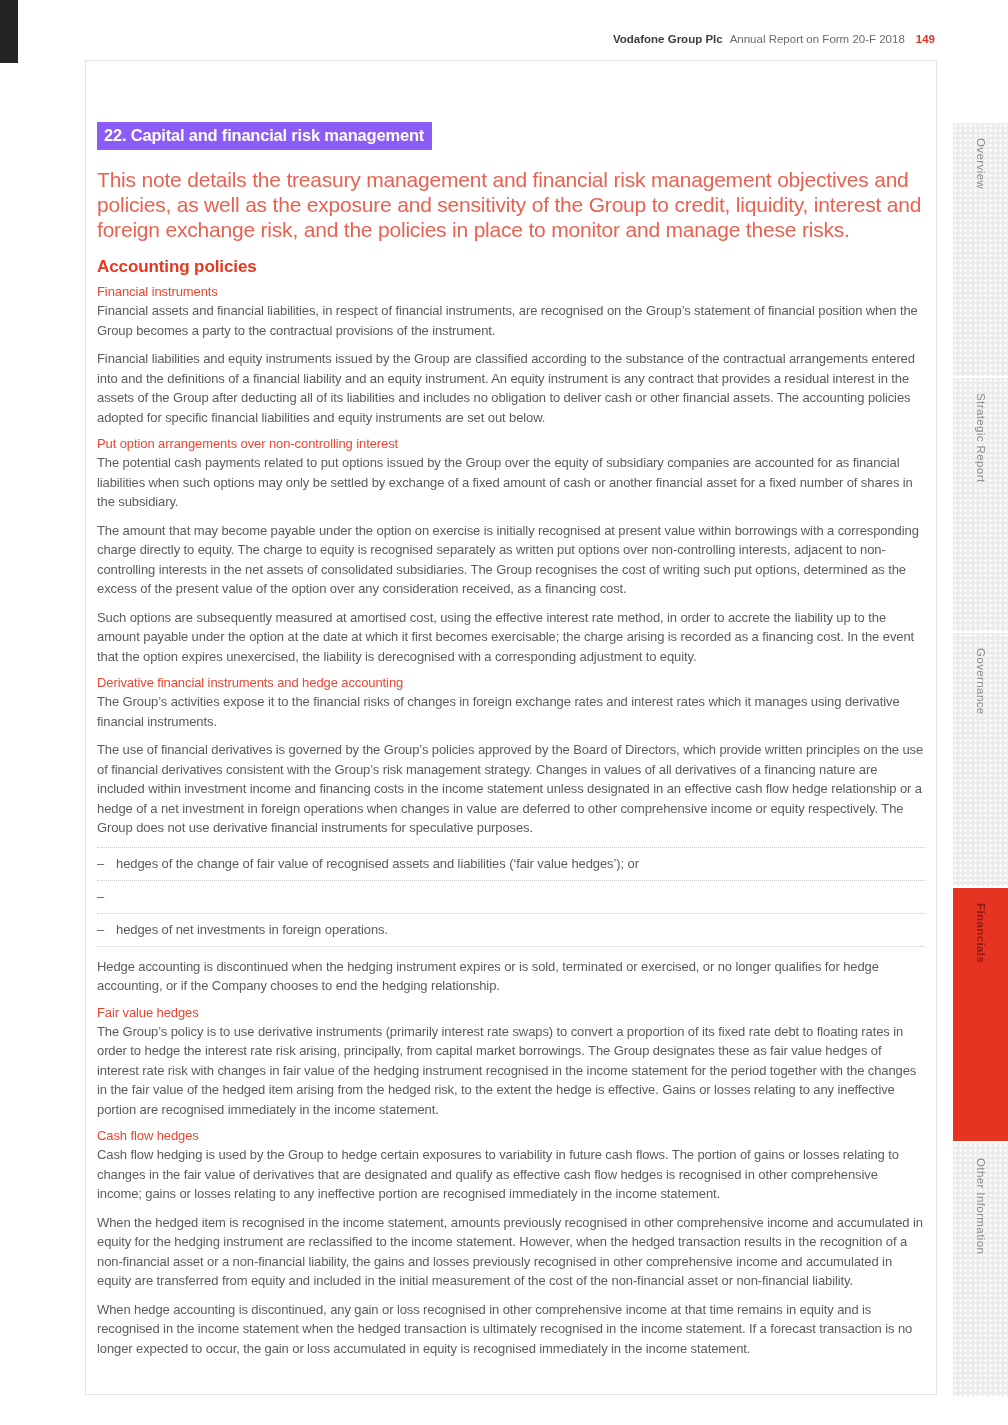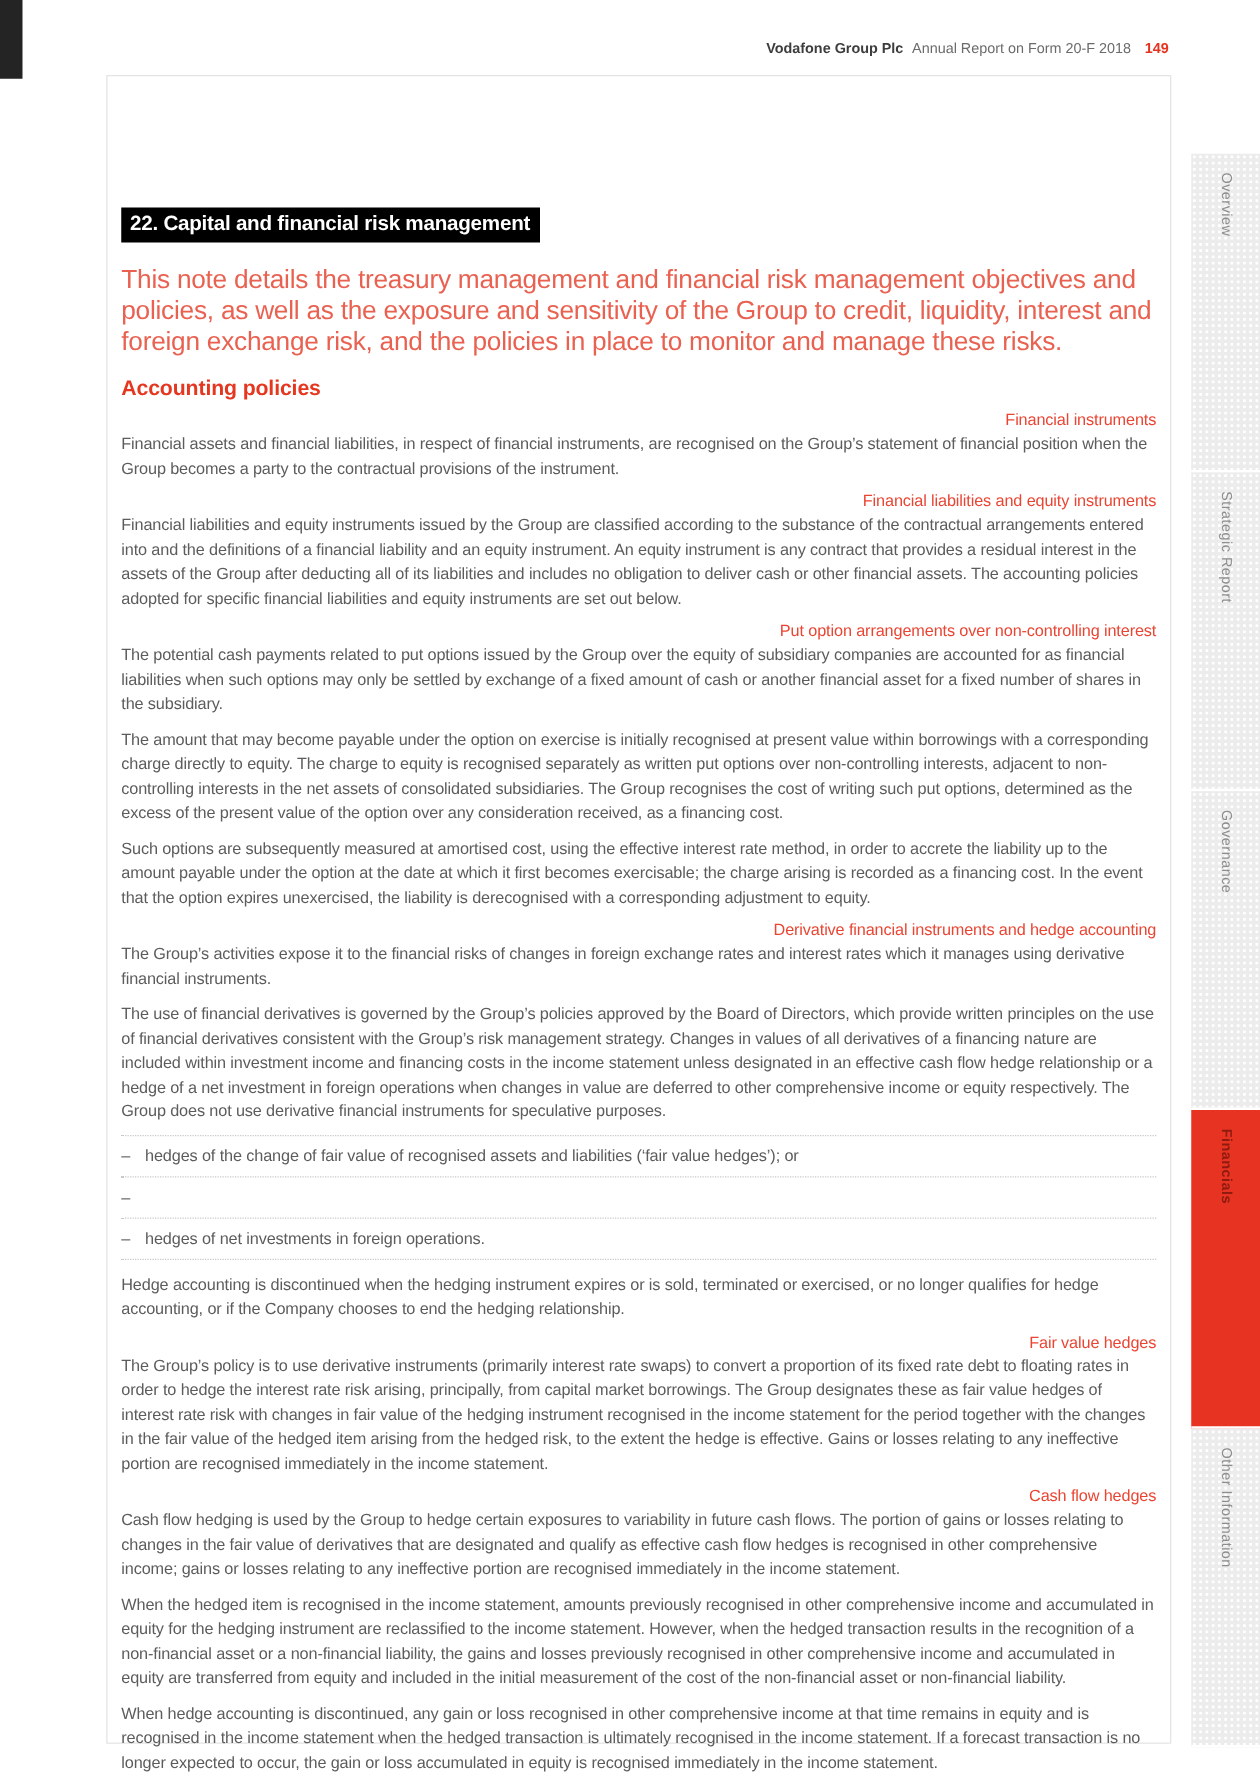--- a/index.html
+++ b/index.html
@@ -11,26 +11,26 @@
   .page-header{position:absolute;top:33px;right:73px;font-size:11.5px;color:#6b6b6b;white-space:nowrap;text-align:center;}
   .page-header .brand{font-weight:700;color:#3d3d3d;margin-right:7px;}
   .page-header .page-num{font-weight:700;color:#e6331f;margin-left:11px;}
 
   .frame{
     position:absolute;left:85px;top:60px;width:852px;height:1335px;
     border:1px solid #e4e4e4;box-sizing:border-box;padding:61px 11px 0 11px;
   }
 
   .banner{
-    display:inline-block;background:#000000;color:#ffffff;font-weight:700;
-    font-size:16.5px;padding:4px 8px 5px 7px;letter-spacing:-0.2px;margin-top:44px;
+    display:inline-block;background:#8b5cf6;color:#ffffff;font-weight:700;
+    font-size:16.5px;padding:4px 8px 5px 7px;letter-spacing:-0.2px;
   }
   .intro{color:#e96150;font-size:21px;line-height:25px;margin:17px 0 15px;letter-spacing:-0.2px;}
   .acc-heading{color:#e5361f;font-size:17px;font-weight:700;margin:0 0 7px;letter-spacing:-0.1px;}
-  .subhead{color:#ea4533;font-size:13px;font-weight:400;margin:5px 0 2px;letter-spacing:-0.1px;text-align:right;}
+  .subhead{color:#ea4533;font-size:13px;font-weight:400;margin:5px 0 2px;letter-spacing:-0.1px;}
   p.body{color:#5c5c5c;font-size:13px;line-height:19.5px;margin:0 0 9px;letter-spacing:-0.1px;}
 
   .bullets{list-style:none;margin:2px 0 10px;padding:0;border-top:1px dotted #c9c9c9;}
   .bullets li{
     display:flex;border-bottom:1px dotted #c9c9c9;padding:7px 0 8px;
     color:#5c5c5c;font-size:13px;line-height:17px;letter-spacing:-0.1px;
   }
   .bullets .dash{width:19px;flex:none;}
 
   .tabs{position:absolute;top:123px;right:0;width:55px;}
@@ -68,21 +68,20 @@
   <div class="acc-heading">Accounting policies</div>
 
   
   <div>
     <div class="subhead">Financial instruments</div>
     <p class="body">Financial assets and financial liabilities, in respect of financial instruments, are recognised on the Group’s statement of financial position when the Group becomes a party to the contractual provisions of the instrument.</p>
   </div>
 
   
   <div>
-    <div class="subhead">Financial liabilities and equity instruments</div>
     <p class="body">Financial liabilities and equity instruments issued by the Group are classified according to the substance of the contractual arrangements entered into and the definitions of a financial liability and an equity instrument. An equity instrument is any contract that provides a residual interest in the assets of the Group after deducting all of its liabilities and includes no obligation to deliver cash or other financial assets. The accounting policies adopted for specific financial liabilities and equity instruments are set out below.</p>
   </div>
 
   
   <div>
     <div class="subhead">Put option arrangements over non-controlling interest</div>
     <p class="body">The potential cash payments related to put options issued by the Group over the equity of subsidiary companies are accounted for as financial liabilities when such options may only be settled by exchange of a fixed amount of cash or another financial asset for a fixed number of shares in the subsidiary.</p>
     <p class="body">The amount that may become payable under the option on exercise is initially recognised at present value within borrowings with a corresponding charge directly to equity. The charge to equity is recognised separately as written put options over non-controlling interests, adjacent to non-controlling interests in the net assets of consolidated subsidiaries. The Group recognises the cost of writing such put options, determined as the excess of the present value of the option over any consideration received, as a financing cost.</p>
     <p class="body">Such options are subsequently measured at amortised cost, using the effective interest rate method, in order to accrete the liability up to the amount payable under the option at the date at which it first becomes exercisable; the charge arising is recorded as a financing cost. In the event that the option expires unexercised, the liability is derecognised with a corresponding adjustment to equity.</p>
   </div>

